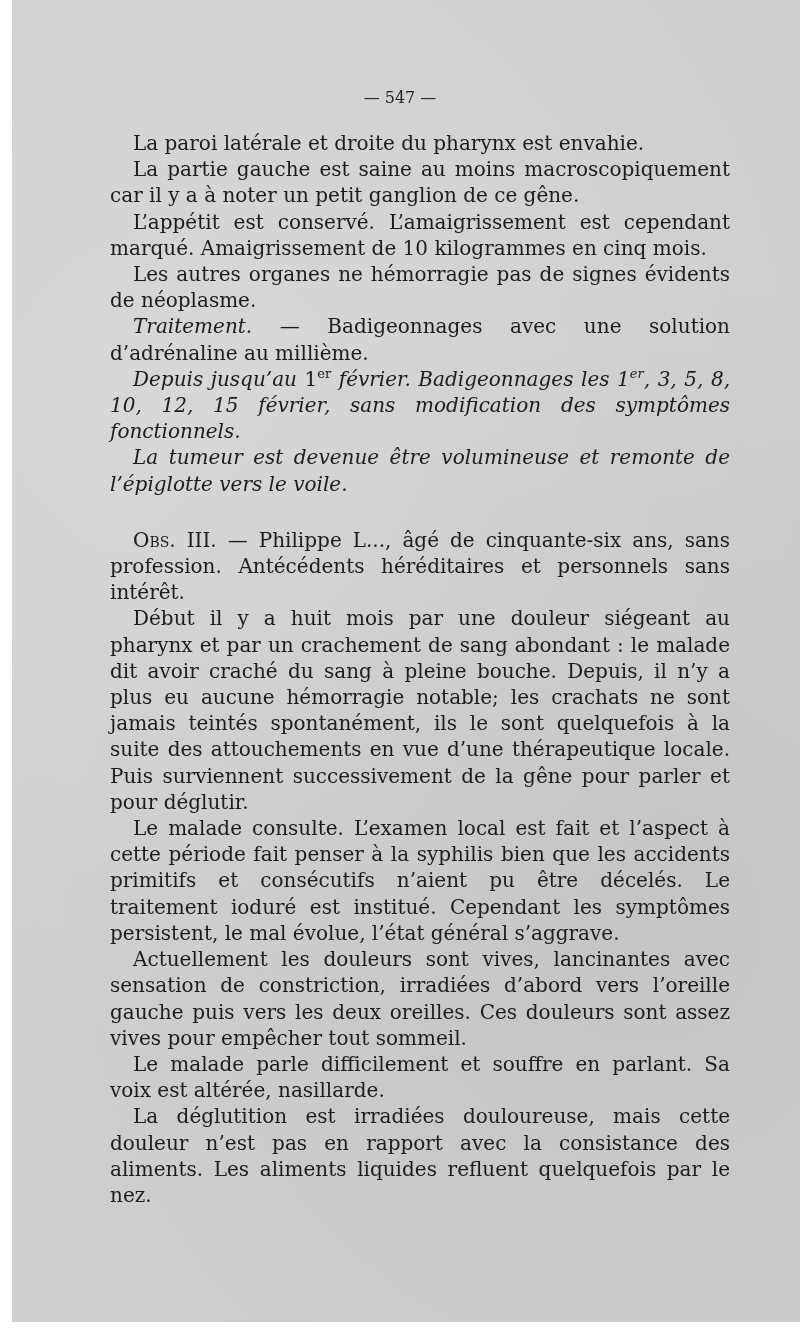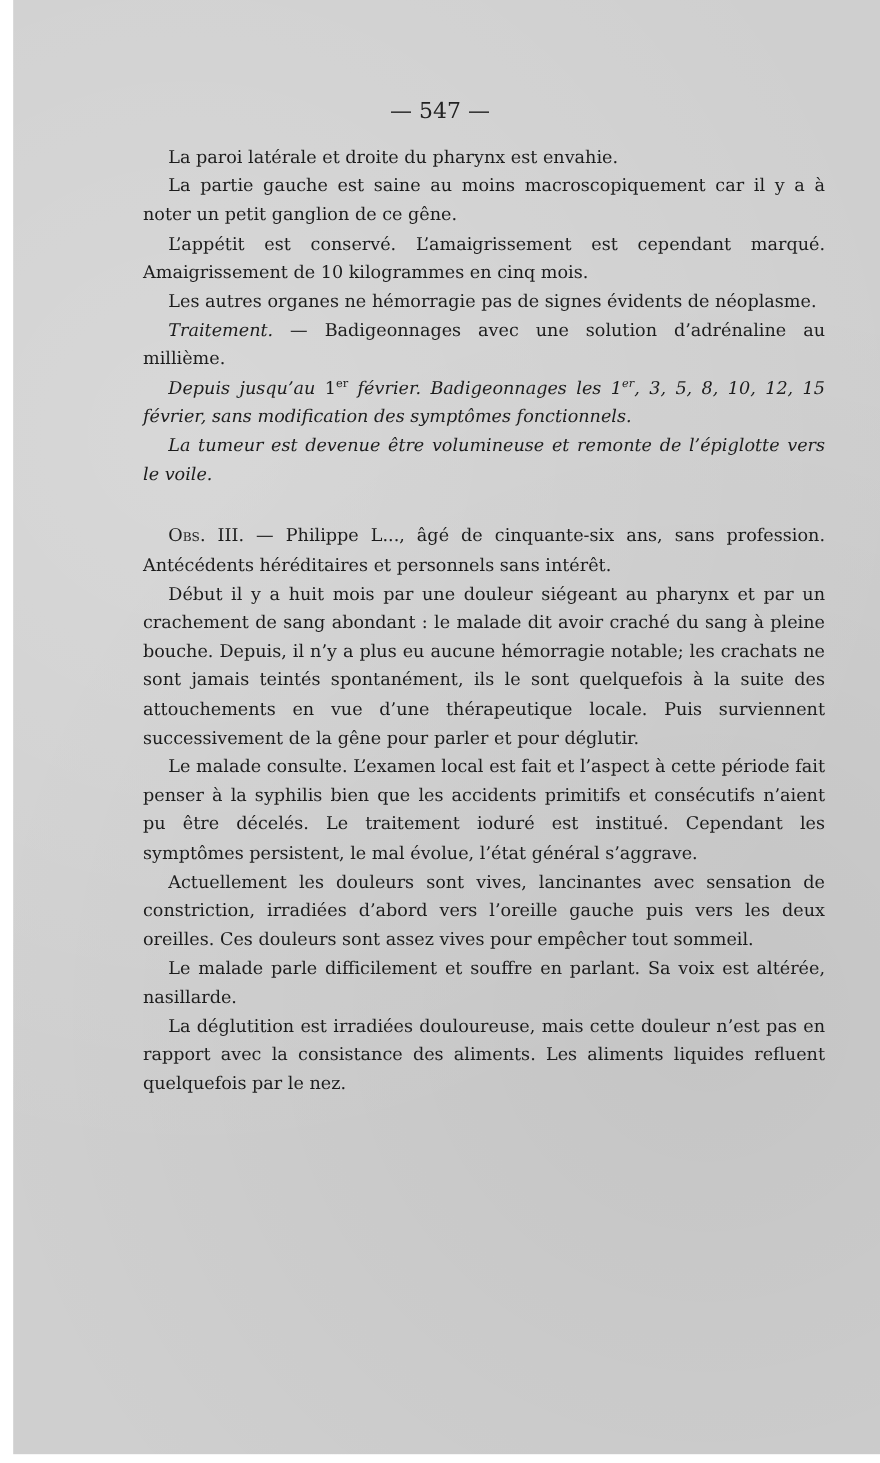--- a/index.html
+++ b/index.html
@@ -6,28 +6,27 @@
   body { width: 800px; height: 1330px; position: relative; overflow: hidden; }
   .page {
     position: absolute; left: 12px; top: 0; width: 788px; height: 1322px;
     background: #cfcfcf;
     background-image:
       radial-gradient(circle at 20% 30%, rgba(255,255,255,0.18), transparent 60%),
       radial-gradient(circle at 80% 70%, rgba(0,0,0,0.05), transparent 60%);
   }
   .page-num {
     position: absolute; top: 88px; left: 0; width: 800px; text-align: center;
-    font-family: "DejaVu Serif", "Liberation Serif", serif; font-size: 20px; color: #222;
+    font-family: "DejaVu Serif", "Liberation Serif", serif; font-size: 16px; color: #222;
   }
   .text {
     position: absolute; left: 110px; top: 130px; width: 620px;
     font-family: "DejaVu Serif", "Liberation Serif", serif;
-    font-size: 16px; line-height: 26.2px; color: #1c1c1c;
+    font-size: 20px; line-height: 26.2px; color: #1c1c1c;
     text-align: justify;
-    margin-left: 20px;
   }
   .p { margin: 0; text-indent: 23px; }
   .i { font-style: italic; }
   .gap { height: 30px; }
   .sc { font-variant: small-caps; }
   sup { font-size: 0.65em; line-height: 0; }
 </style>
 </head>
 <body>
 

